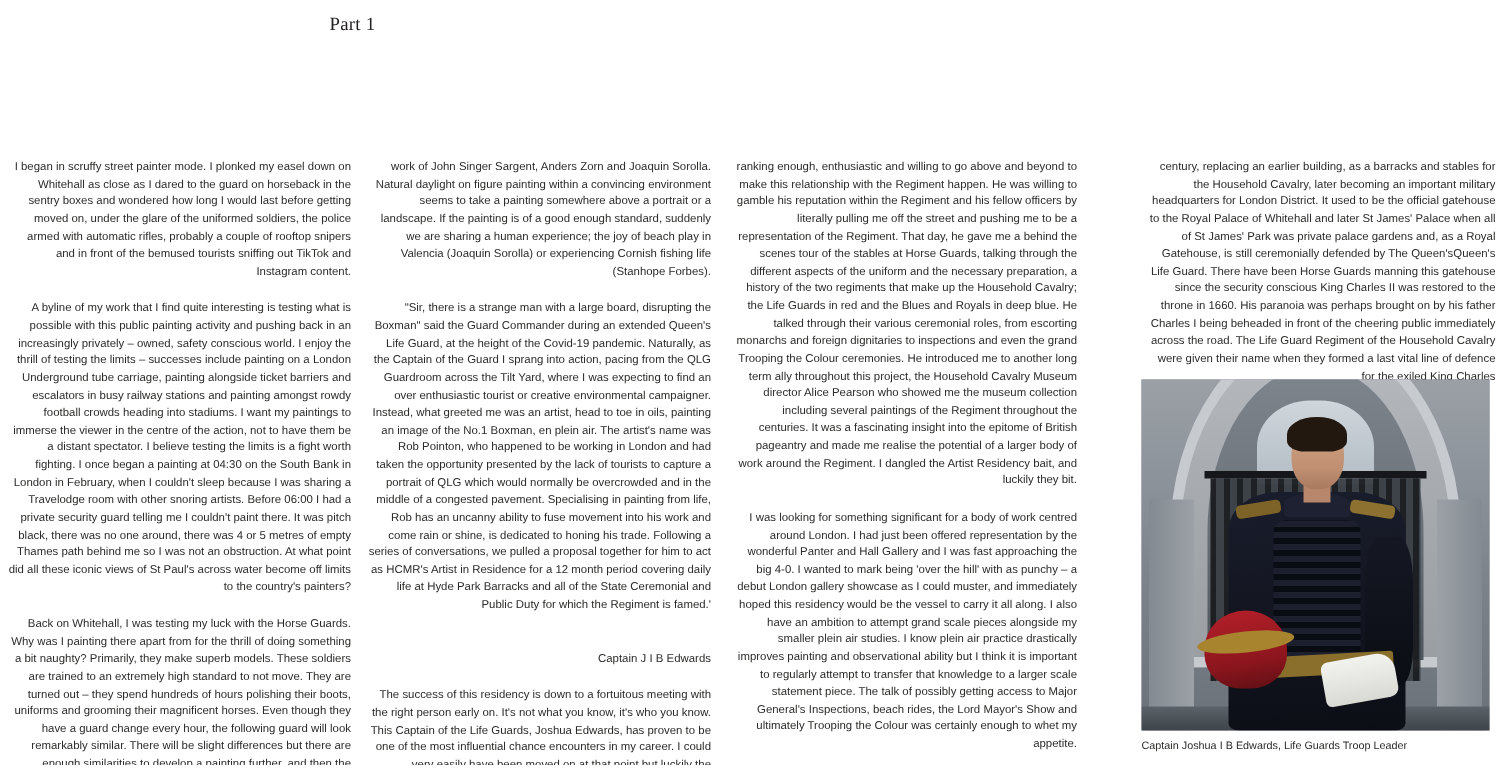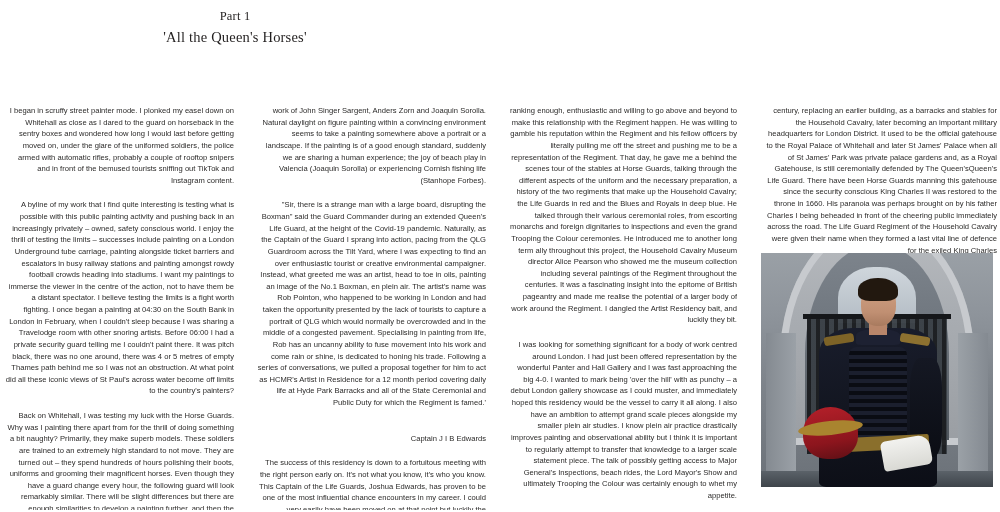--- a/index.html
+++ b/index.html
@@ -58,22 +58,22 @@
     height: 405px;
   }
   .col {
     position: absolute;
     top: 0;
     width: 229px;
     height: 405px;
     overflow: hidden;
   }
   .col-1 { left: 0px; }
-  .col-2 { left: 252px; }
-  .col-3 { left: 503px; }
+  .col-2 { left: 240px; }
+  .col-3 { left: 484px; }
   .col-4 { left: 756px; width: 236px; }
 
   .col p {
     margin: 0 0 13px 0;
     font-size: 7.6px;
     line-height: 11.62px;
     color: #2b2a29;
     text-align: right;
     font-family: "Liberation Sans", sans-serif;
     letter-spacing: 0.01px;
@@ -316,21 +316,20 @@
     letter-spacing: .01px;
   }
 </style>
 </head>
 <body>
 
 <div class="page">
 
   <div class="header">
     <span class="hline h-part">Part 1</span>
-    <span class="hline h-title">'All the Queen's Horses'</span>
   </div>
 
   <div class="columns">
 
     <div class="col col-1">
       <p>I began in scruffy street painter mode. I plonked my easel down on Whitehall as close as I dared to the guard on horseback in the sentry boxes and wondered how long I would last before getting moved on, under the glare of the uniformed soldiers, the police armed with automatic rifles, probably a couple of rooftop snipers and in front of the bemused tourists sniffing out TikTok and Instagram content.</p>
       <p>A byline of my work that I find quite interesting is testing what is possible with this public painting activity and pushing back in an increasingly privately – owned, safety conscious world. I enjoy the thrill of testing the limits – successes include painting on a London Underground tube carriage, painting alongside ticket barriers and escalators in busy railway stations and painting amongst rowdy football crowds heading into stadiums. I want my paintings to immerse the viewer in the centre of the action, not to have them be a distant spectator. I believe testing the limits is a fight worth fighting. I once began a painting at 04:30 on the South Bank in London in February, when I couldn't sleep because I was sharing a Travelodge room with other snoring artists. Before 06:00 I had a private security guard telling me I couldn't paint there. It was pitch black, there was no one around, there was 4 or 5 metres of empty Thames path behind me so I was not an obstruction. At what point did all these iconic views of St Paul's across water become off limits to the country's painters?</p>
       <p>Back on Whitehall, I was testing my luck with the Horse Guards. Why was I painting there apart from for the thrill of doing something a bit naughty? Primarily, they make superb models. These soldiers are trained to an extremely high standard to not move. They are turned out – they spend hundreds of hours polishing their boots, uniforms and grooming their magnificent horses. Even though they have a guard change every hour, the following guard will look remarkably similar. There will be slight differences but there are enough similarities to develop a painting further, and then the following hour the original guard will return, as they have one hour on parade, one hour off. In effect, they are fantastically costumed outdoor models. Painting models plein air is an area I have been wanting to develop after drooling over the</p>
     </div>
 
@@ -374,14 +373,15 @@
       <div class="sol-neck"></div>
       <div class="sol-head"></div>
       <div class="sol-hair"></div>
       <div class="sol-belt"></div>
       <div class="sol-helmet"></div>
       <div class="sol-helmet-peak"></div>
       <div class="sol-gaunt"></div>
     </div>
   </div>
 
+  <div class="caption">Captain Joshua I B Edwards, Life Guards Troop Leader</div>
 
 </div>
 
 </body></html>

